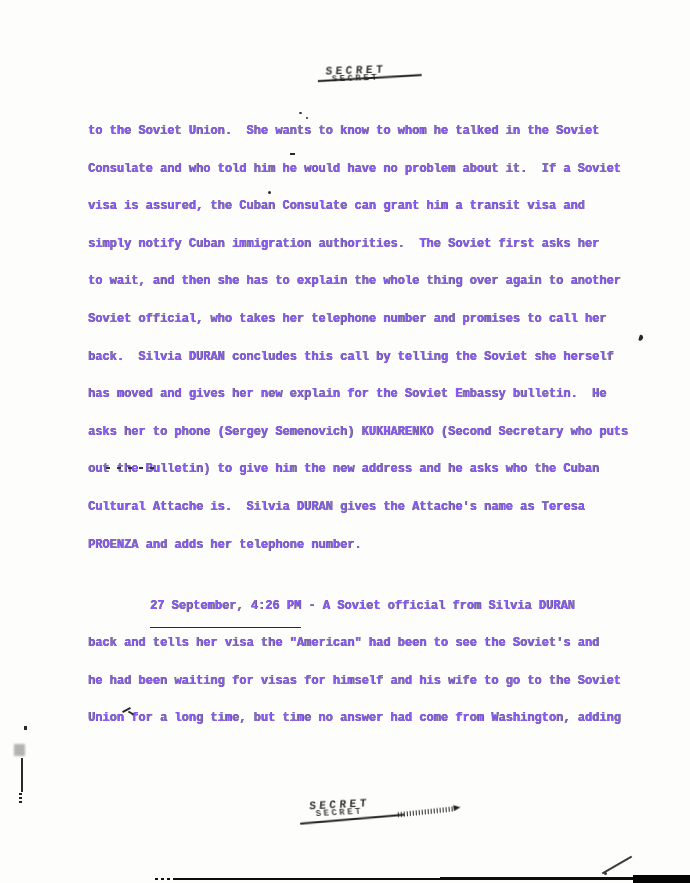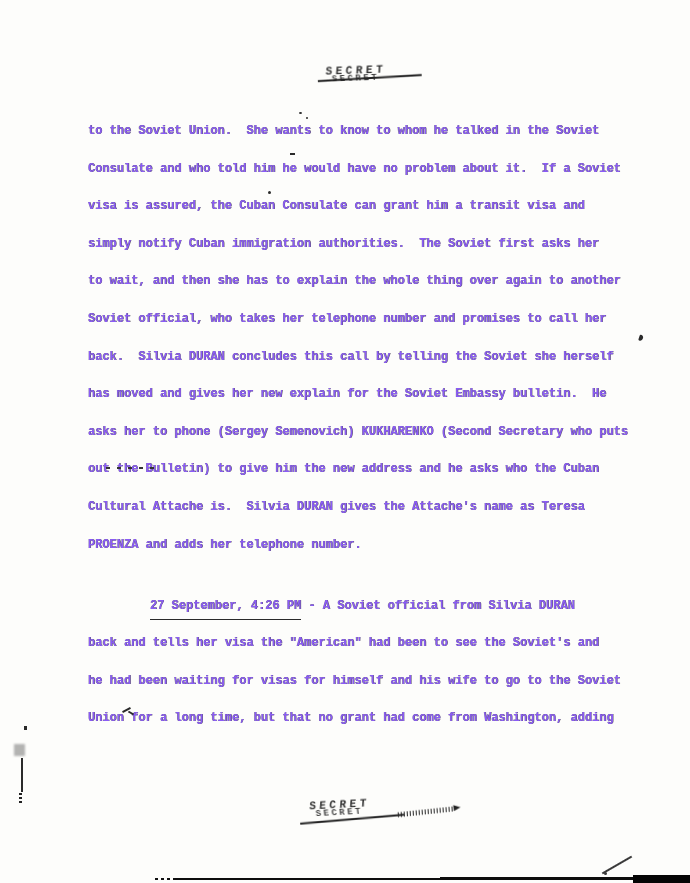--- a/index.html
+++ b/index.html
@@ -35,21 +35,21 @@
   .heading-line { top: 599px; left: 88px; position: absolute; width: 575px; }
   .para-2 { top: 636px; }
   .tline {
     height: 37.6px;
     line-height: 15px;
     white-space: pre;
   }
   .heading-indent { display: inline-block; width: 62px; }
   .u-head {
     border-bottom: 1.6px solid #2a2a2a;
-    padding-bottom: 6px;
+    padding-bottom: 14px;
   }
   
   .stamp {
     position: absolute;
     filter: blur(0.55px);
     color: #2e2e2e;
     font-weight: bold;
   }
   .stamp-top {
     left: 326px; top: 64px; width: 92px; height: 40px;
@@ -160,21 +160,21 @@
       <div class="tline">PROENZA and adds her telephone number.</div>
     </div>
 
   <div class="heading-line typed">
     <span class="heading-indent"></span><span class="u-head">27 September, 4:26 PM</span><span style="white-space:pre;"> - A Soviet official from Silvia DURAN</span>
   </div>
 
   <div class="para para-2 typed">
       <div class="tline">back and tells her visa the "American" had been to see the Soviet's and</div>
       <div class="tline">he had been waiting for visas for himself and his wife to go to the Soviet</div>
-      <div class="tline">Union for a long time, but that no grant had come from Washington, adding</div>
+      <div class="tline">Union for a long time, but time no answer had come from Washington, adding</div>
     </div>
 
   <div class="stamp stamp-bottom">
     <div class="stamp-row1">SECRET</div>
     <div class="stamp-row2">SECRET</div>
     <div class="stamp-strike strike-bottom"></div>
     <div class="strike-hatch"></div>
     <div class="stamp-arrow"></div>
   </div>
 

